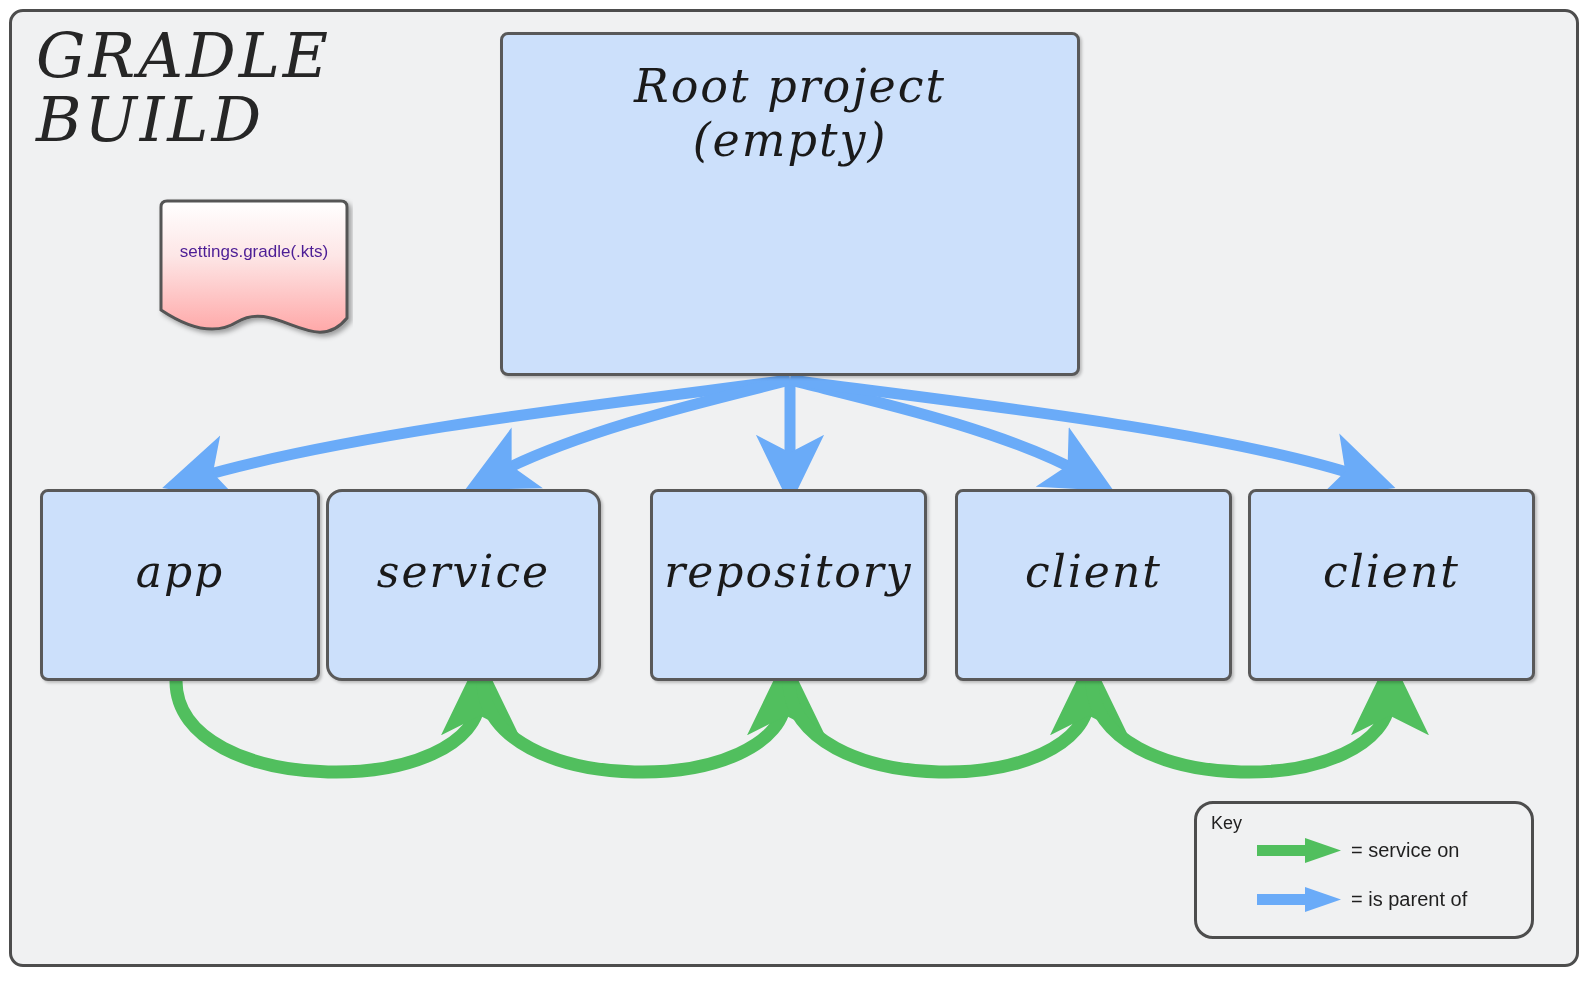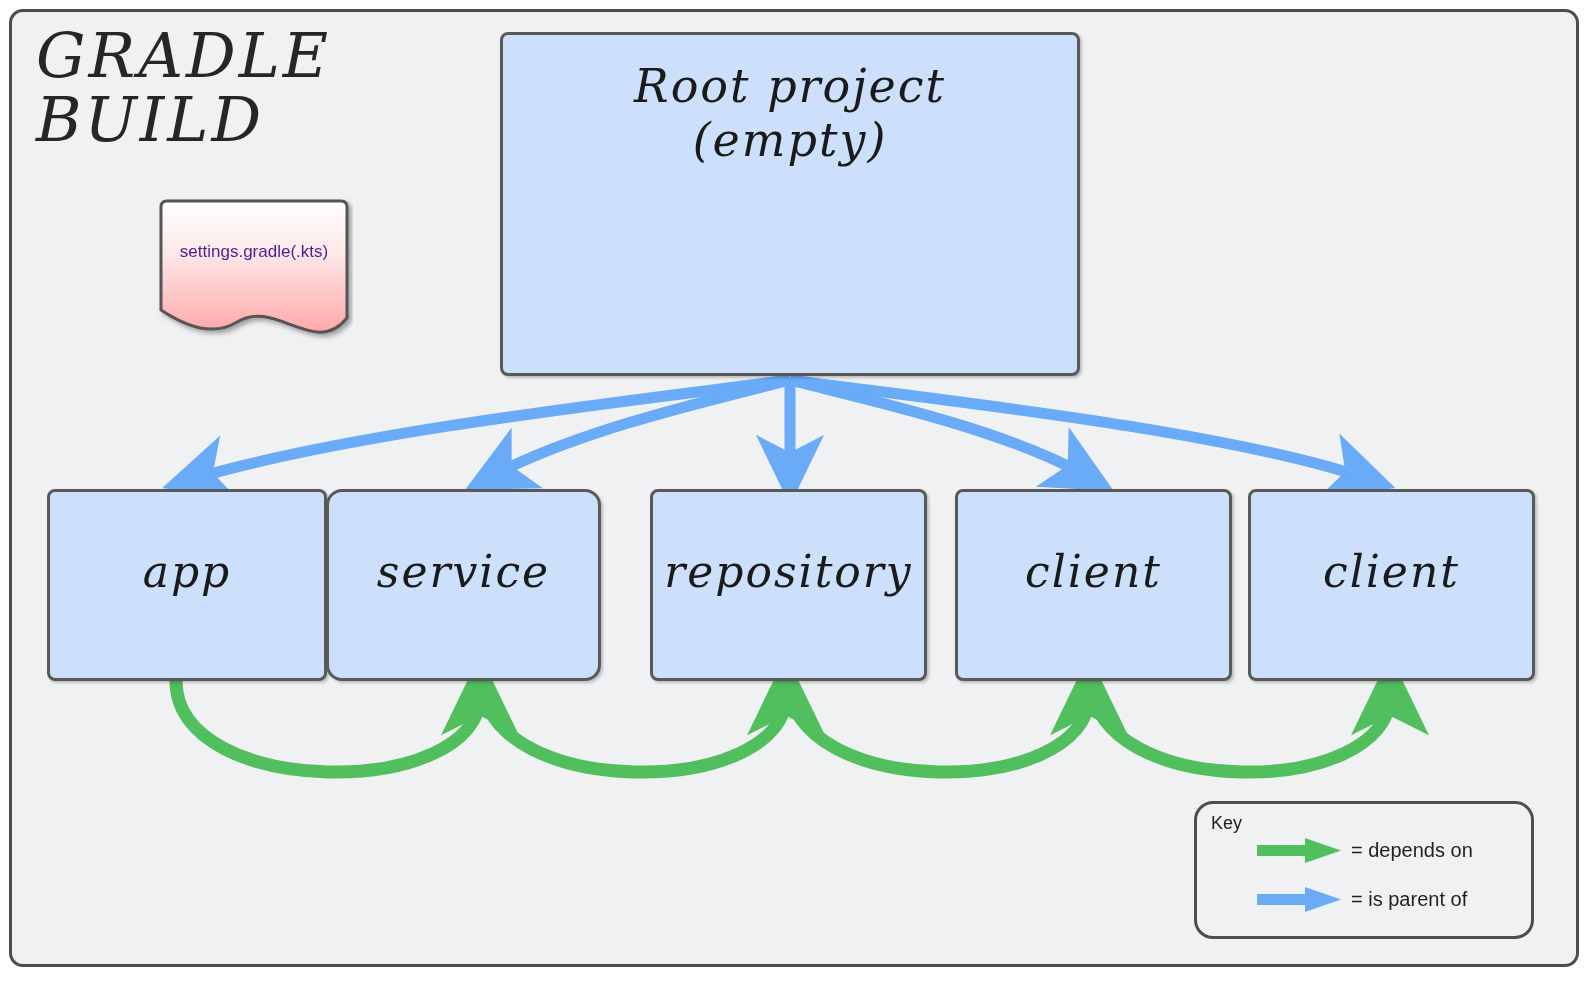--- a/index.html
+++ b/index.html
@@ -98,21 +98,21 @@
   #box-root {
     left: 500px; top: 32px; width: 580px; height: 344px;
   }
   #box-root .pbox-label {
     top: 24px;
     font-size: 46px;
     line-height: 1.18;
     white-space: pre-line;
   }
   .leafbox { top: 489px; height: 192px; }
-  #box-app      { left: 40px;   width: 280px; margin-left: 7px; }
+  #box-app      { left: 40px;   width: 280px; }
   #box-service  { left: 326px;  width: 275px; border-radius: 16px; }
   #box-repository { left: 650px; width: 277px; padding-left: 44px; }
   #box-model    { left: 955px;  width: 277px; }
   #box-client   { left: 1248px; width: 287px; }
   .leafbox .pbox-label { top: 54px; }
 
   
   #key-box {
     position: absolute;
     left: 1194px;
@@ -223,21 +223,21 @@
   </div>
 
   <div id="key-box">
     <div class="key-title">Key</div>
 
     <div class="key-row" id="key-row-depends">
       <svg width="88" height="30" viewBox="0 0 88 30">
         <rect x="0" y="10" width="54" height="11" fill="#51bf5e"></rect>
         <path d="M48,3 L84,15.5 L48,28 Z" fill="#51bf5e"></path>
       </svg>
-      <span class="key-text">= depends on</span>
+      <span class="key-text">= service on</span>
     </div>
 
     <div class="key-row" id="key-row-parent">
       <svg width="88" height="30" viewBox="0 0 88 30">
         <rect x="0" y="10" width="54" height="11" fill="#6aabf8"></rect>
         <path d="M48,3 L84,15.5 L48,28 Z" fill="#6aabf8"></path>
       </svg>
       <span class="key-text">= is parent of</span>
     </div>
   </div>

